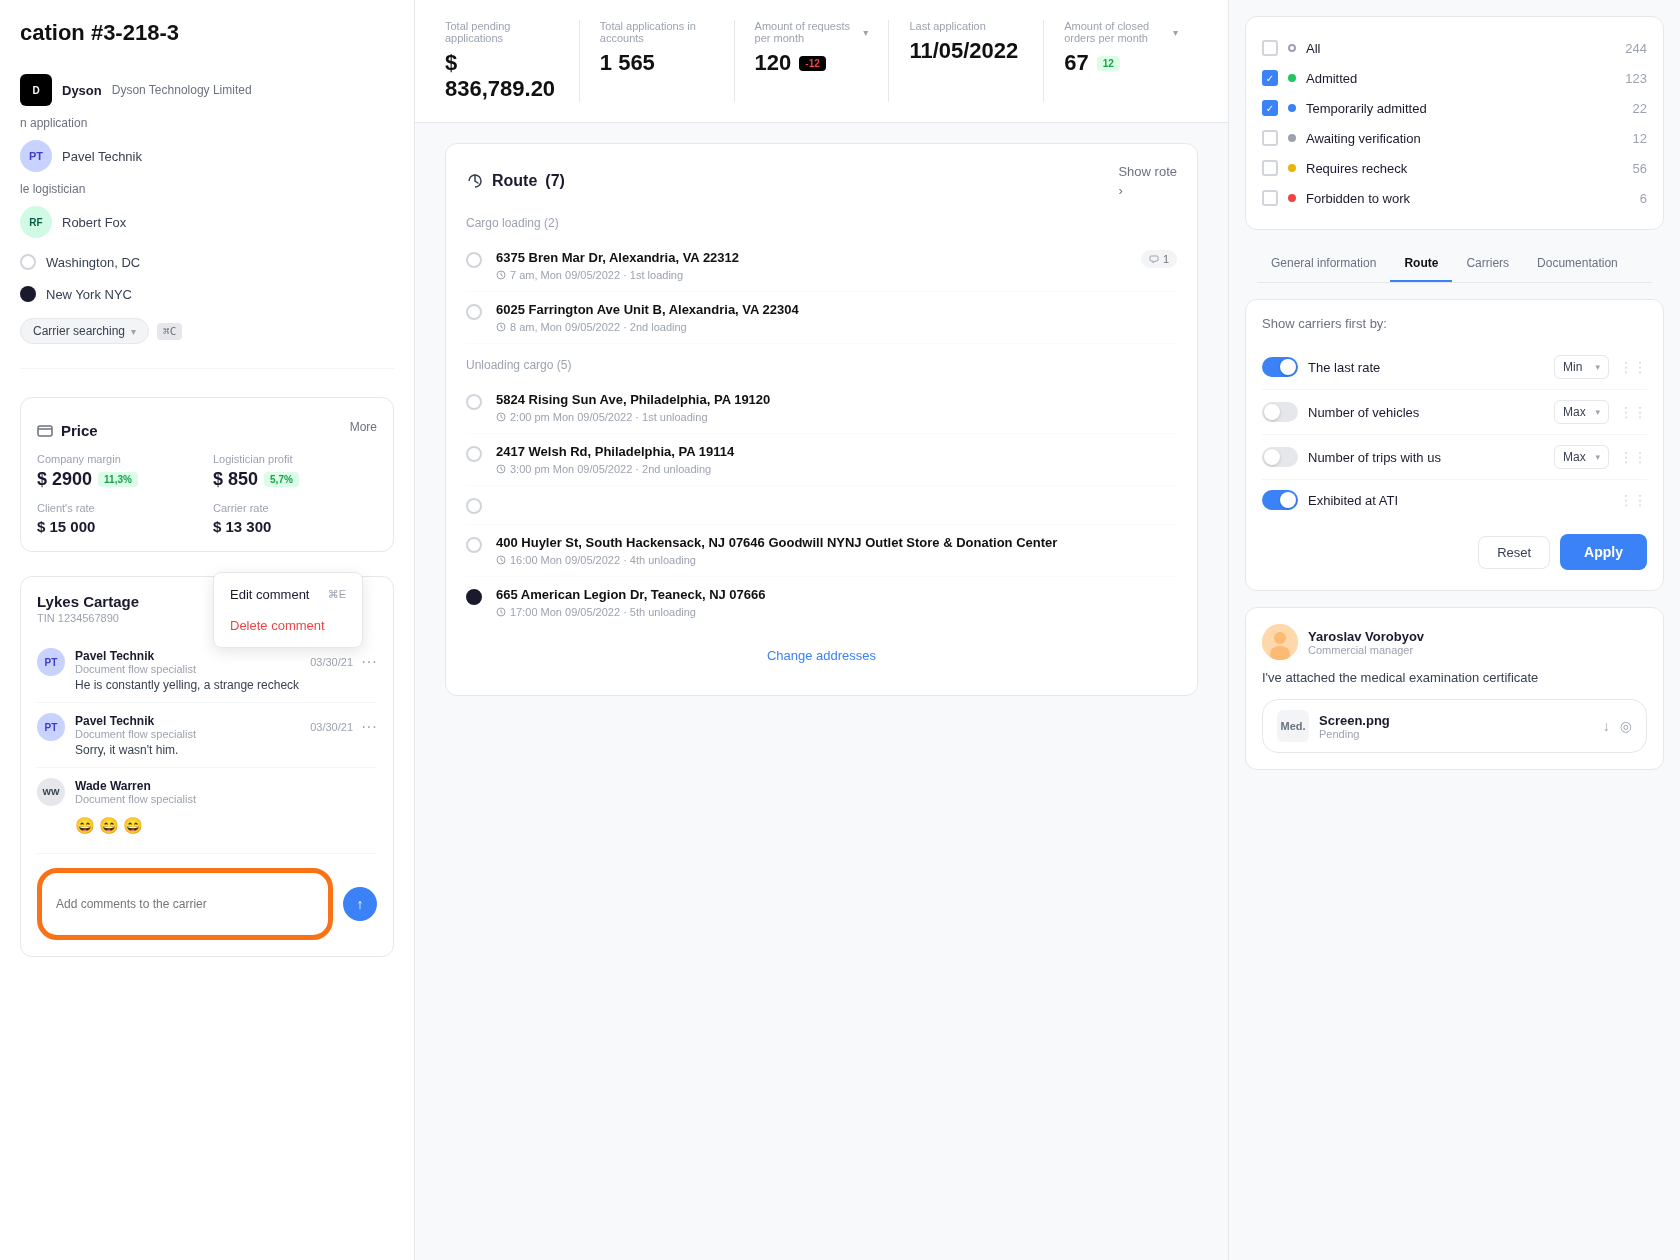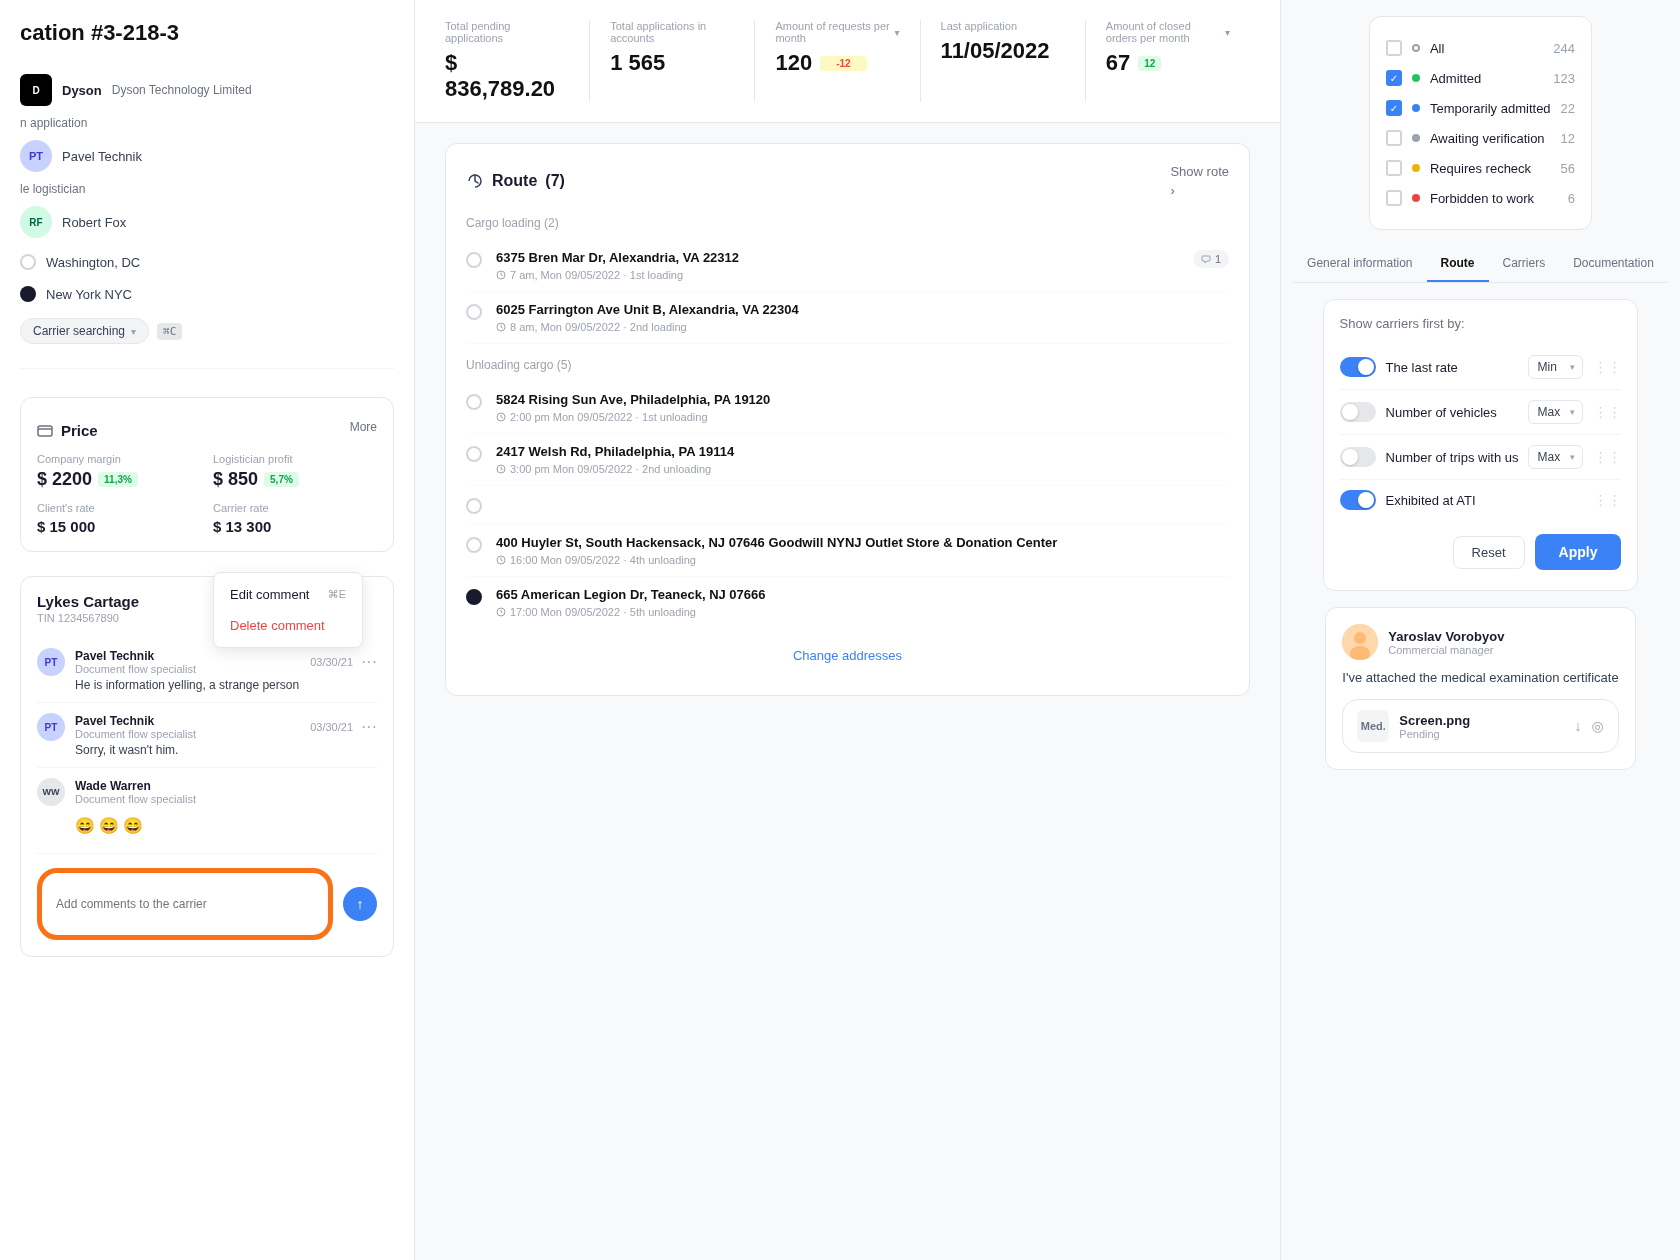--- a/index.html
+++ b/index.html
@@ -62,21 +62,21 @@
     
     .main-center { flex: 1; display: flex; flex-direction: column; overflow-y: auto; background: #f8f9fb; }
 
     
     .stats-row { display: flex; background: #fff; border-bottom: 1px solid #e5e7eb; padding: 20px 30px; gap: 0; }
     .stat-item { flex: 1; padding: 0 20px; border-right: 1px solid #e5e7eb; }
     .stat-item:first-child { padding-left: 0; }
     .stat-item:last-child { border-right: none; }
     .stat-label { font-size: 11px; color: #9ca3af; margin-bottom: 6px; display: flex; align-items: center; gap: 4px; }
     .stat-value { font-size: 22px; font-weight: 700; color: #111; display: flex; align-items: center; gap: 8px; }
-    .stat-badge-red { background: #fef9c3; color: #ef4444; font-size: 10px; font-weight: 600; padding: 2px 16px; border-radius: 4px; }
+    .stat-badge-red { background: #000000; color: #ef4444; font-size: 10px; font-weight: 600; padding: 2px 6px; border-radius: 4px; }
     .stat-badge-green { background: #dcfce7; color: #16a34a; font-size: 10px; font-weight: 600; padding: 2px 6px; border-radius: 4px; }
 
     
     .route-card { background: #fff; border: 1px solid #e5e7eb; border-radius: 12px; margin: 20px 30px; padding: 20px; }
     .route-header { display: flex; align-items: center; justify-content: space-between; margin-bottom: 18px; }
     .route-title { font-size: 16px; font-weight: 700; display: flex; align-items: center; gap: 8px; }
     .show-route-btn { color: #6b7280; font-size: 13px; cursor: pointer; display: flex; align-items: flex-start; gap: 4px; flex-direction: column; }
 
     .section-label-sm { font-size: 12px; color: #9ca3af; font-weight: 500; margin: 14px 0 10px; }
 
@@ -84,21 +84,21 @@
     .stop-indicator { width: 16px; height: 16px; border-radius: 50%; border: 2px solid #d1d5db; background: #fff; flex-shrink: 0; margin-top: 2px; }
     .stop-indicator.filled { background: #1a1a2e; border-color: #1a1a2e; }
     .stop-info { flex: 1; }
     .stop-address { font-size: 13px; font-weight: 600; color: #111; margin-bottom: 4px; }
     .stop-time { font-size: 11px; color: #9ca3af; display: flex; align-items: center; gap: 4px; }
     .comment-bubble { background: #f3f4f6; border-radius: 12px; padding: 3px 8px; font-size: 11px; color: #6b7280; display: flex; align-items: center; gap: 4px; }
 
     .change-addresses-btn { width: 100%; text-align: center; padding: 12px; color: #3b82f6; font-size: 13px; font-weight: 500; cursor: pointer; margin-top: 8px; }
 
     
-    .right-panel { width: 400px; background: #f8f9fb; border-left: 1px solid #e5e7eb; display: flex; flex-direction: column; overflow-y: auto; flex-shrink: 0; align-items: center; }
+    .right-panel { width: 452px; background: #f8f9fb; border-left: 1px solid #e5e7eb; display: flex; flex-direction: column; overflow-y: auto; flex-shrink: 0; }
 
     
     .filter-card { background: #fff; border: 1px solid #e5e7eb; border-radius: 12px; margin: 16px; padding: 16px; }
     .filter-list-item { display: flex; align-items: center; gap: 10px; padding: 7px 0; }
     .checkbox { width: 16px; height: 16px; border: 2px solid #d1d5db; border-radius: 3px; flex-shrink: 0; display: flex; align-items: center; justify-content: center; }
     .checkbox.checked { background: #3b82f6; border-color: #3b82f6; color: #fff; font-size: 10px; }
     .filter-dot { width: 8px; height: 8px; border-radius: 50%; flex-shrink: 0; }
     .filter-label { flex: 1; font-size: 13px; }
     .filter-count { font-size: 13px; color: #9ca3af; }
 
@@ -201,21 +201,21 @@
             <path d="M1 6h14" stroke="#6b7280" stroke-width="1.5"></path>
           </svg>
           <span>Price</span>
         </div>
         <span class="card-more">More</span>
       </div>
       <div class="price-grid">
         <div>
           <div class="price-label">Company margin</div>
           <div class="price-value">
-            <span>$ 2200</span>
+            <span>$ 2900</span>
             <span class="price-badge-green">11,3%</span>
           </div>
         </div>
         <div>
           <div class="price-label">Logistician profit</div>
           <div class="price-value">
             <span>$ 850</span>
             <span class="price-badge-green">5,7%</span>
           </div>
         </div>
@@ -240,21 +240,21 @@
           <div style="display:flex; justify-content:space-between; align-items:center;">
             <div>
               <span class="comment-name">Pavel Technik</span>
               <div class="comment-role">Document flow specialist</div>
             </div>
             <div style="display:flex; align-items:center; gap:8px;">
               <span class="comment-date">03/30/21</span>
               <span class="comment-dots">···</span>
             </div>
           </div>
-          <div class="comment-text">He is information yelling, a strange person</div>
+          <div class="comment-text">He is constantly yelling, a strange recheck</div>
         </div>
       </div>
 
       <div style="position:relative;">
         <div class="comment-row">
           <div class="comment-avatar" style="background:#c7d2fe; color:#4338ca;">PT</div>
           <div class="comment-meta">
             <div style="display:flex; justify-content:space-between; align-items:center;">
               <div>
                 <span class="comment-name">Pavel Technik</span>

